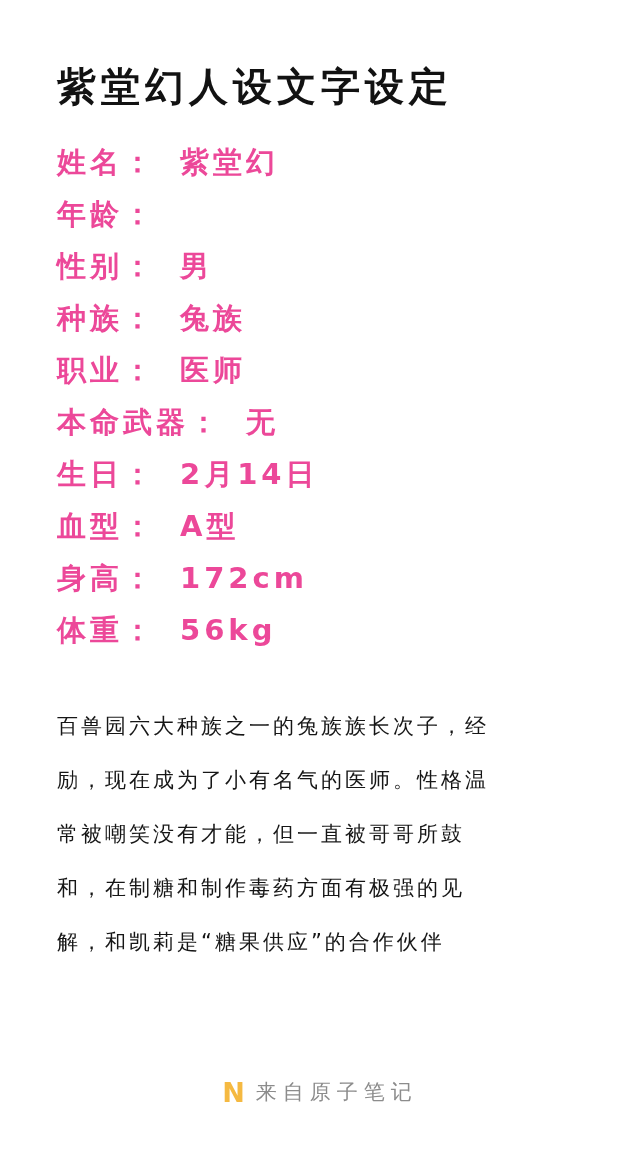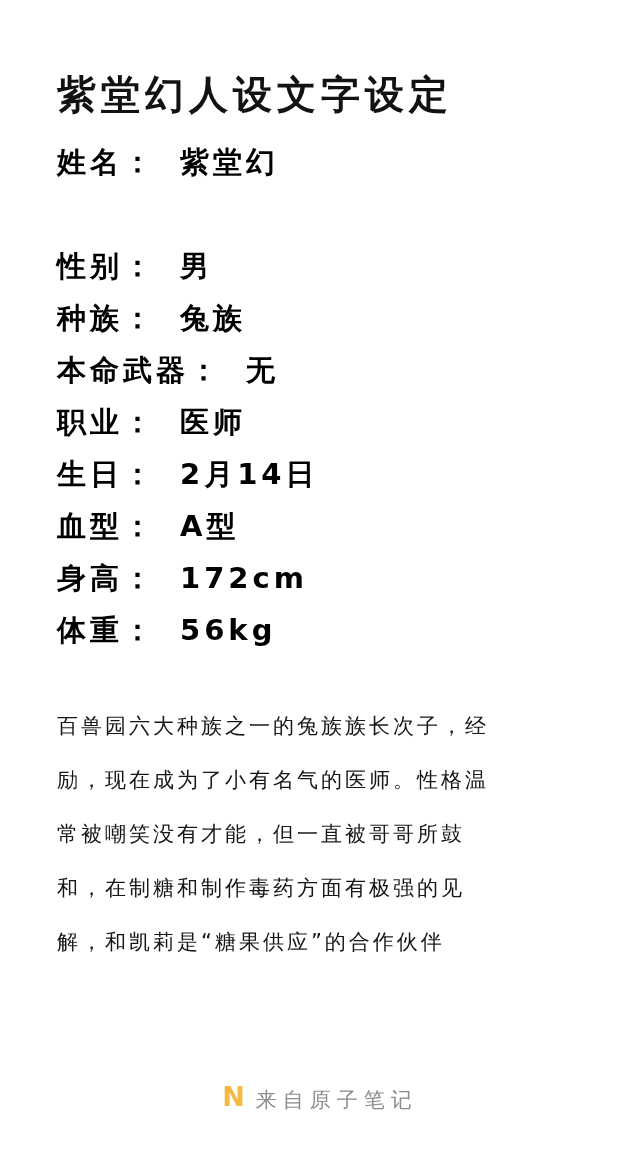--- a/index.html
+++ b/index.html
@@ -13,40 +13,40 @@
   }
   .page {
     position: relative;
     width: 640px;
     height: 1154px;
     background: #ffffff;
   }
   .title {
     position: absolute;
     left: 57px;
-    top: 68px;
+    top: 60px;
     font-size: 39px;
     font-weight: 700;
     letter-spacing: 5px;
     color: #121212;
     white-space: nowrap;
   }
   .fields {
     position: absolute;
     left: 57px;
     top: 143px;
   }
   .field-row {
     display: flex;
     align-items: baseline;
     height: 52px;
     font-size: 29px;
     font-weight: 600;
     letter-spacing: 4px;
-    color: #000000;
+    color: #ec4899;
     white-space: nowrap;
   }
   .field-value {
     margin-left: 24px;
   }
   .paragraph {
     position: absolute;
     left: 57px;
     top: 712px;
     width: 545px;
@@ -88,36 +88,37 @@
 <div class="page">
 
   <h1 class="title">紫堂幻人设文字设定</h1>
 
   <div class="fields">
     <div class="field-row">
       <span class="field-label">姓名：</span>
       <span class="field-value">紫堂幻</span>
     </div>
     <div class="field-row">
+      <span class="field-label">年龄：</span>
     </div>
     <div class="field-row">
       <span class="field-label">性别：</span>
       <span class="field-value">男</span>
     </div>
     <div class="field-row">
       <span class="field-label">种族：</span>
       <span class="field-value">兔族</span>
     </div>
     <div class="field-row">
+      <span class="field-label">职业：</span>
+      <span class="field-value">医师</span>
+    </div>
+    <div class="field-row">
       <span class="field-label">本命武器：</span>
       <span class="field-value">无</span>
-    </div>
-    <div class="field-row">
-      <span class="field-label">职业：</span>
-      <span class="field-value">医师</span>
     </div>
     <div class="field-row">
       <span class="field-label">生日：</span>
       <span class="field-value">2月14日</span>
     </div>
     <div class="field-row">
       <span class="field-label">血型：</span>
       <span class="field-value">A型</span>
     </div>
     <div class="field-row">
@@ -133,16 +134,16 @@
   <div class="paragraph">
     <div class="para-line">百兽园六大种族之一的兔族族长次子，经</div>
     <div class="para-line">励，现在成为了小有名气的医师。性格温</div>
     <div class="para-line">常被嘲笑没有才能，但一直被哥哥所鼓</div>
     <div class="para-line">和，在制糖和制作毒药方面有极强的见</div>
     <div class="para-line">解，和凯莉是“糖果供应”的合作伙伴</div>
   </div>
 
   <div class="footer">
     <span class="footer-logo" style="color: rgb(245, 185, 65);">N</span>
-    <span class="footer-text" style="color: rgb(140, 140, 140); margin-top: 8px;">来自原子笔记</span>
+    <span class="footer-text" style="color: rgb(140, 140, 140);">来自原子笔记</span>
   </div>
 
 </div>
 
 </body></html>

